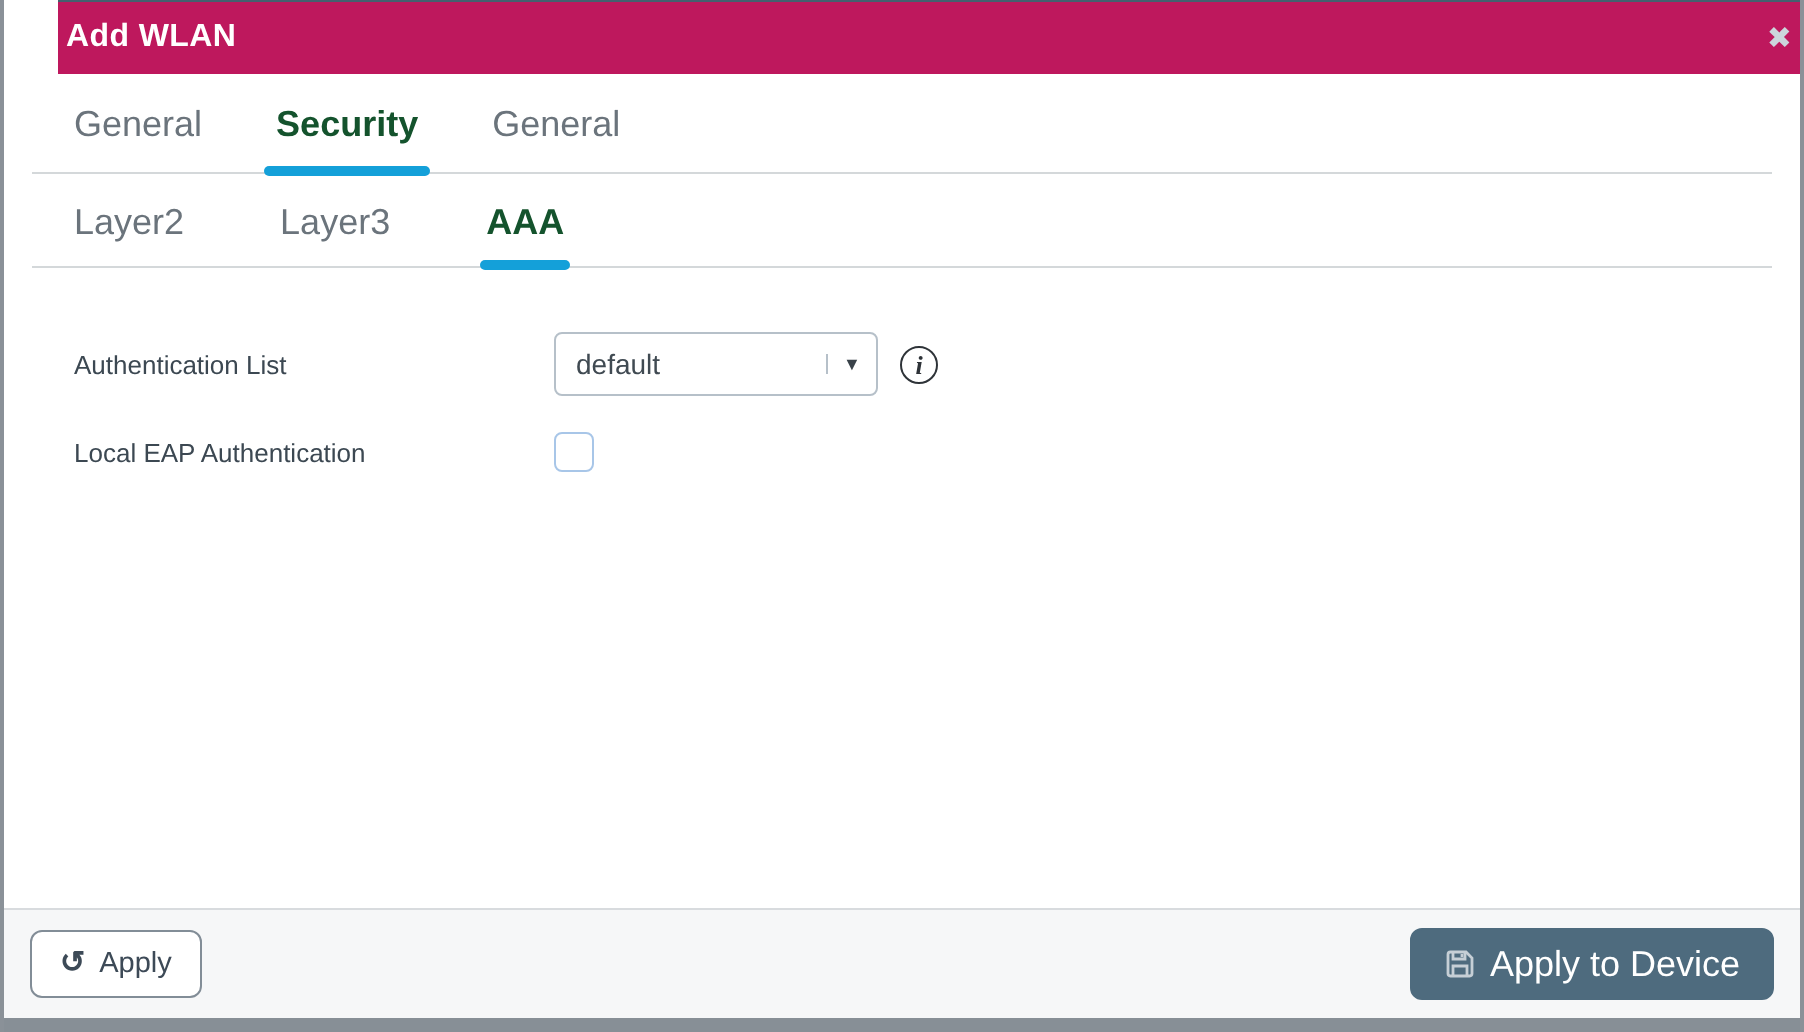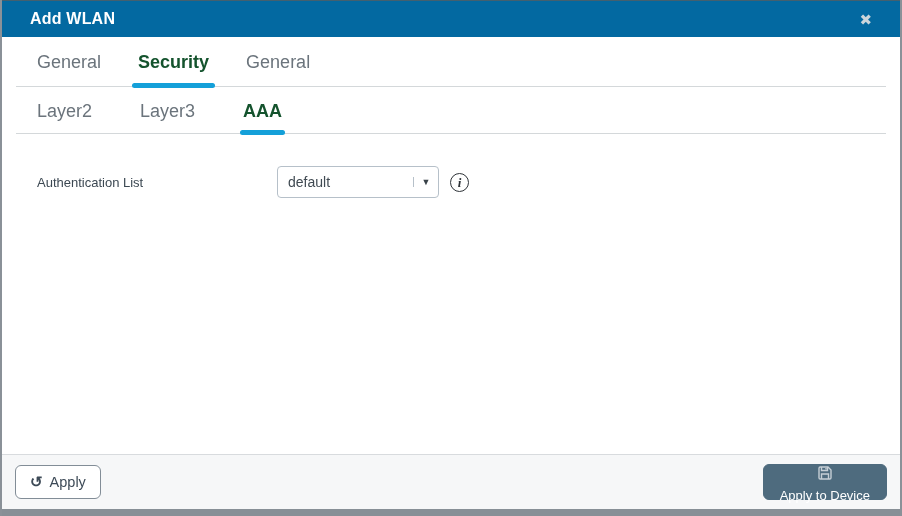--- a/index.html
+++ b/index.html
@@ -11,24 +11,25 @@
   .modal {
     width: 902px; height: 516px;
     display: flex; flex-direction: column;
     border-left: 2px solid #8a9198;
     border-right: 2px solid #8a9198;
     background: #ffffff;
   }
   
   .modal-header {
     height: 37px; flex: 0 0 37px;
-    background: #0369a1;
+    background: #be185d;
     border-top: 1px solid #44606f;
     display: flex; align-items: center; justify-content: space-between;
-    padding: 0 28px;
+    padding: 0 4px;
+    margin-left: 27px;
   }
   .modal-title {
     color: #ffffff; font-size: 16px; font-weight: bold; letter-spacing: .2px;
   }
   .close-btn {
     color: #ccd5db; font-size: 15px; font-weight: bold; cursor: pointer;
     line-height: 1;
   }
   
   .tabbar {
@@ -101,21 +102,21 @@
     display: inline-flex; align-items: center; gap: 7px;
     border-radius: 6px; font-size: 14.5px; cursor: pointer;
     height: 34px; padding: 0 14px;
   }
   .btn-cancel {
     background: #ffffff; border: 1px solid #828d97; color: #3d4a57;
   }
   .undo-icon { font-size: 15px; font-weight: bold; line-height: 1; transform: translateY(-1px); }
   .btn-apply {
     background: #4e6b7e; border: 1px solid #4e6b7e; color: #ffffff;
-    padding: 0 16px; height: 36px; font-size: 13px; flex-direction: column;
+    padding: 0 16px; height: 36px; font-size: 18px;
   }
   .save-icon { display: inline-flex; }
   .bottom-strip {
     flex: 0 0 7px; height: 7px; background: #878f96;
   }
 </style>
 </head>
 <body>
 
 <div class="modal">
@@ -141,20 +142,24 @@
 
     <div class="form-row">
       <span class="form-label">Authentication List</span>
       <div class="dropdown">
         <span class="dropdown-value">default</span>
         <span class="dropdown-arrow">▼</span>
       </div>
       <span class="info-icon">i</span>
     </div>
 
+    <div class="form-row">
+      <span class="form-label">Local EAP Authentication</span>
+      <span class="checkbox"></span>
+    </div>
 
   </div>
 
   <div class="modal-footer">
     <button class="btn btn-cancel">
       <span class="undo-icon">↺</span>
       <span>Apply</span>
     </button>
     <button class="btn btn-apply">
       <span class="save-icon">

